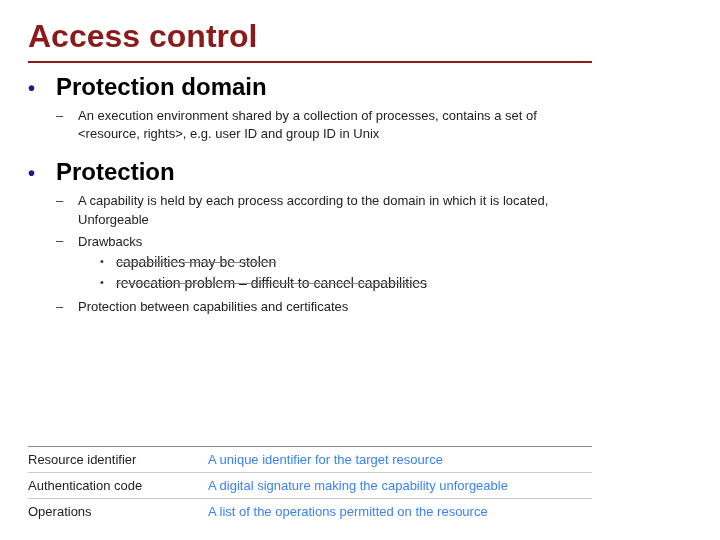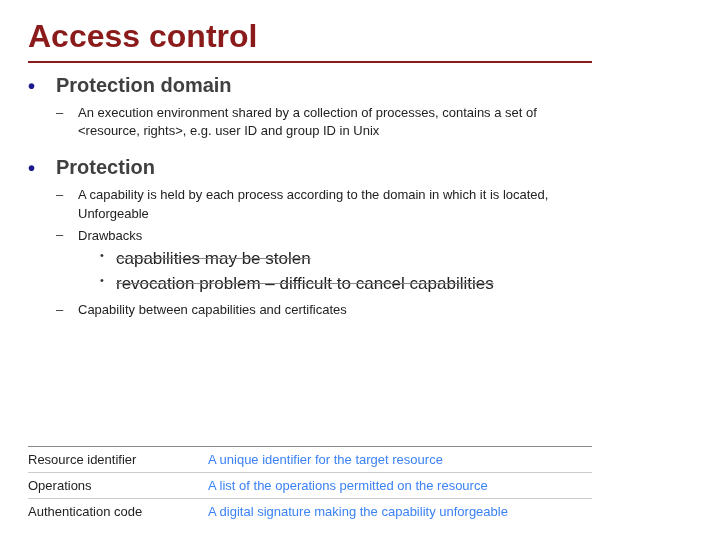--- a/index.html
+++ b/index.html
@@ -47,22 +47,22 @@
     .bullet-dot {
       color: #1a1a8b;
       font-size: 20px;
       font-weight: bold;
       margin-right: 12px;
       margin-top: 2px;
       min-width: 16px;
     }
 
     .section-heading {
-      color: #404040;
-      font-size: 20px;
+      color: #000000;
+      font-size: 24px;
       font-weight: bold;
     }
 
     .sub-items {
       margin-left: 28px;
       margin-bottom: 6px;
     }
 
     .dash-item {
       display: flex;
@@ -98,21 +98,21 @@
 
     .sub-bullet-dot {
       color: #333;
       font-size: 11px;
       margin-right: 6px;
       margin-top: 2px;
       min-width: 10px;
     }
 
     .sub-bullet-text {
-      font-size: 17px;
+      font-size: 14px;
       color: #222;
       line-height: 1.4;
       text-decoration: line-through;
       text-decoration-color: #888;
     }
 
     .bottom-divider {
       border: none;
       border-top: 1.5px solid #888;
       margin: 8px 0 0 0;
@@ -198,39 +198,39 @@
             <div class="sub-bullet-item">
               <span class="sub-bullet-dot">•</span>
               <span class="sub-bullet-text">revocation problem – difficult to cancel capabilities</span>
             </div>
           </div>
         </div>
       </div>
 
       <div class="dash-item">
         <span class="dash">–</span>
-        <span class="dash-text">Capability between capabilities and certificates</span>
+        <span class="dash-text">Protection between capabilities and certificates</span>
       </div>
     </div>
 
   </div>
 
   <hr class="bottom-divider">
   <div class="table-section">
 
     <div class="table-row">
       <span class="table-cell-label">Resource identifier</span>
       <span class="table-cell-value">A unique identifier for the target resource</span>
     </div>
 
     <div class="table-row">
+      <span class="table-cell-label">Authentication code</span>
+      <span class="table-cell-value">A digital signature making the capability unforgeable</span>
+    </div>
+
+    <div class="table-row">
       <span class="table-cell-label">Operations</span>
       <span class="table-cell-value">A list of the operations permitted on the resource</span>
     </div>
 
-    <div class="table-row">
-      <span class="table-cell-label">Authentication code</span>
-      <span class="table-cell-value">A digital signature making the capability unforgeable</span>
-    </div>
-
   </div>
 
 </div>
 
 </body></html>

